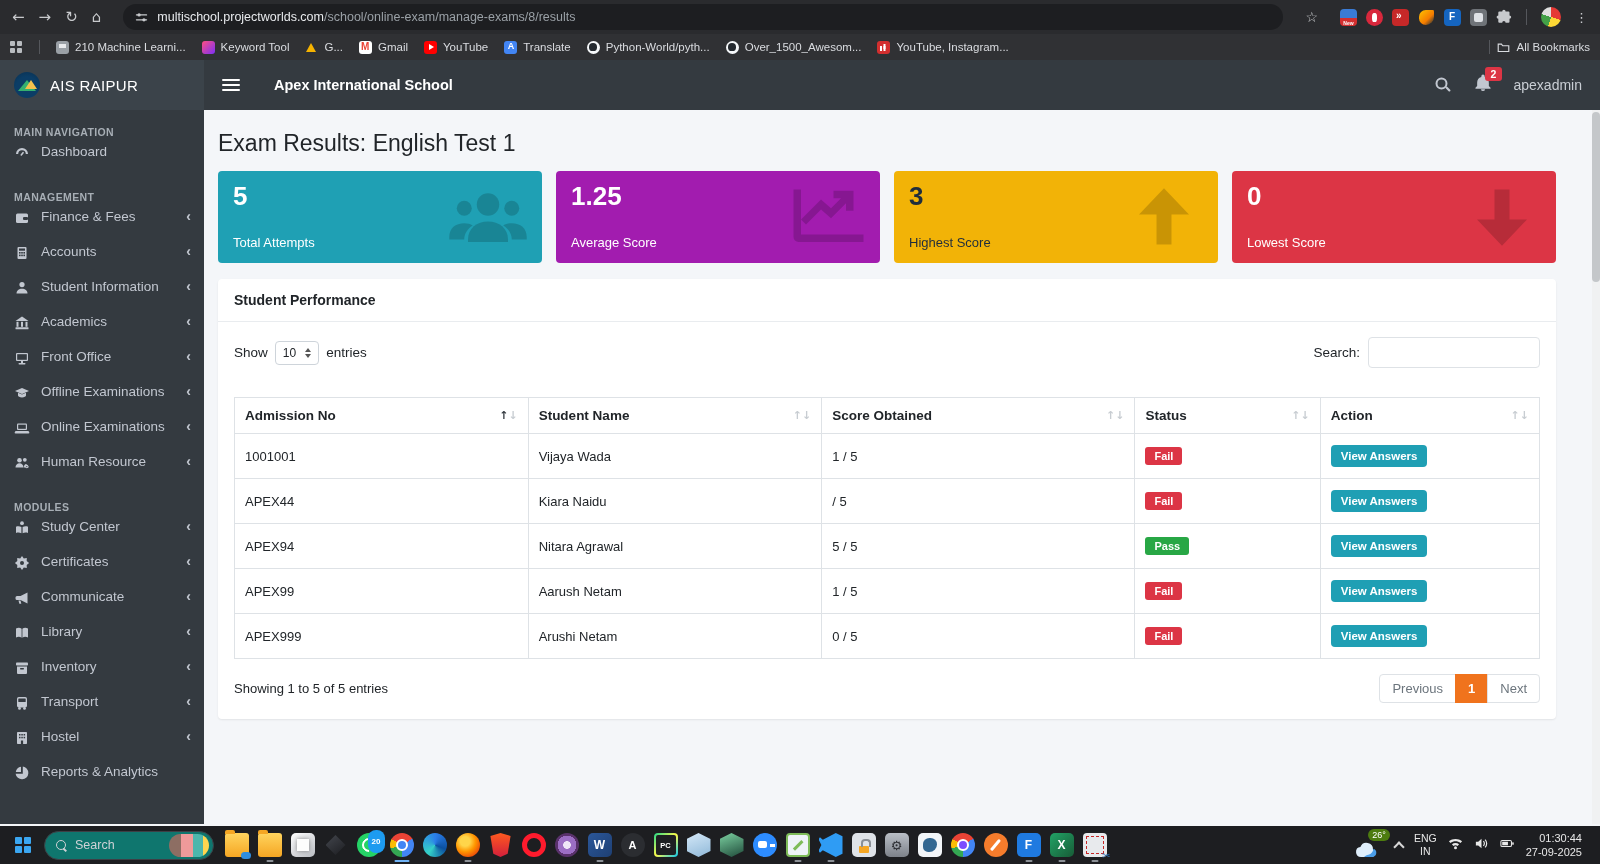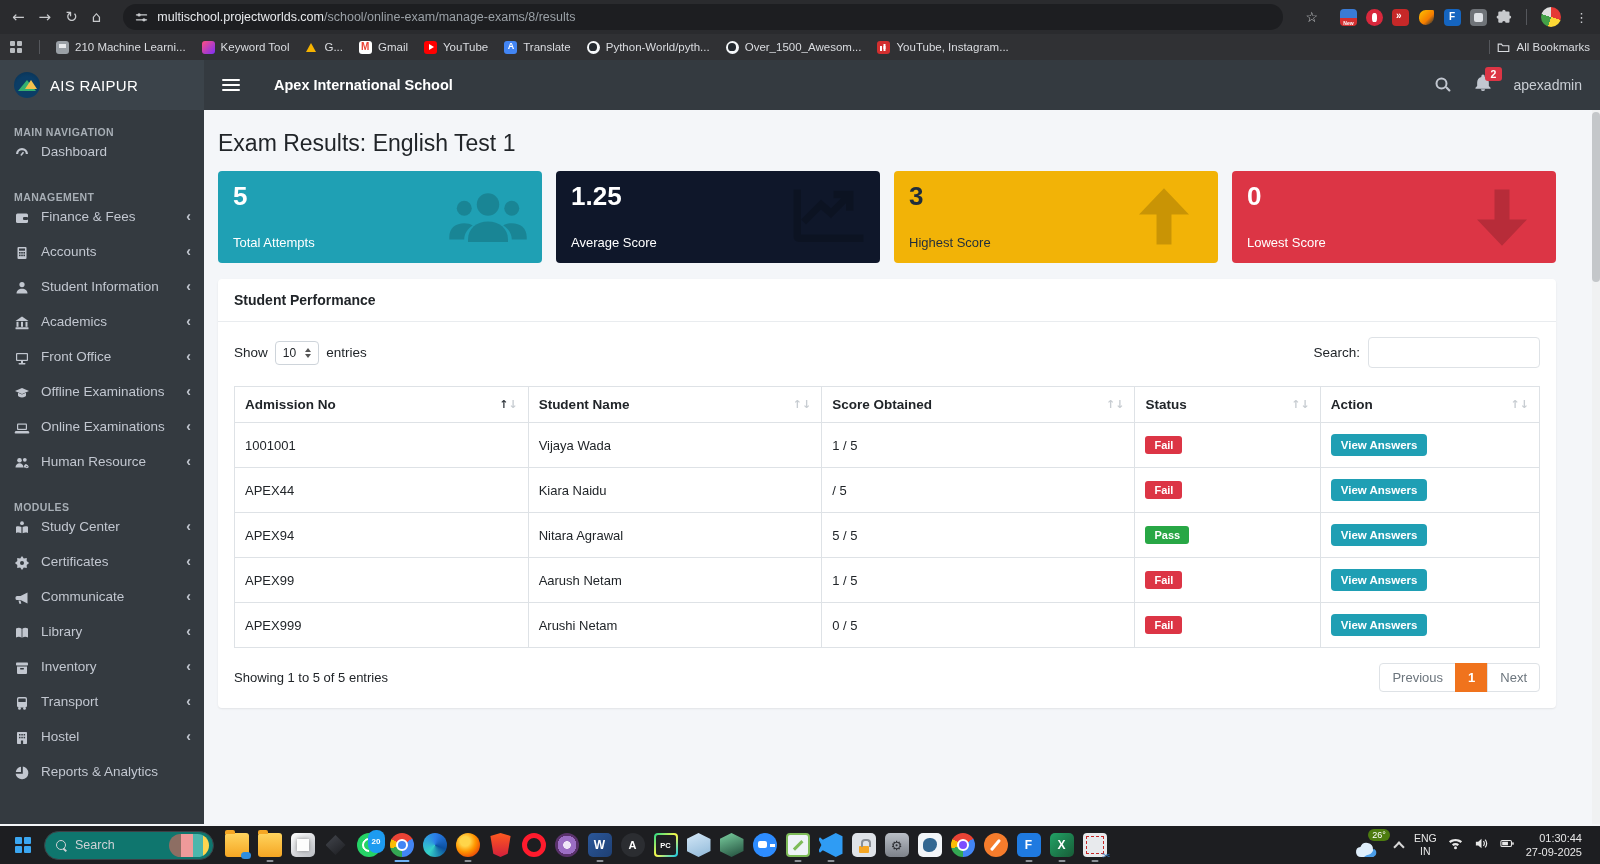--- a/index.html
+++ b/index.html
@@ -90,21 +90,21 @@
   .cards{display:flex;gap:14px;margin-bottom:16px}
   .card{flex:1;height:92px;border-radius:4px;padding:11px 15px;position:relative;display:flex;flex-direction:column;justify-content:space-between;overflow:hidden}
   .card-value{font-size:26px;font-weight:bold;line-height:1.1}
   .card-label{font-size:13px;margin-bottom:2px}
   .card-icon{position:absolute;right:14px;top:12px;height:68px;width:80px}
   .card-icon svg{width:100%;height:100%;fill:rgba(0,0,0,0.17)}
 
   .panel{background:#fff;border-radius:4px;box-shadow:0 1px 2px rgba(0,0,0,.08)}
   .panel-header{padding:13px 16px;font-size:14px;font-weight:bold;color:#212529;border-bottom:1px solid #e9ecef}
   .panel-body{padding:15px 16px 16px}
-  .controls{display:flex;justify-content:space-between;align-items:center;margin-bottom:18px}
+  .controls{display:flex;justify-content:space-between;align-items:center;margin-bottom:29px}
   .lenctl{display:flex;align-items:center;gap:7px;font-size:13.5px;color:#212529}
   .lenselect{border:1px solid #ced4da;border-radius:4px;padding:4px 7px;display:flex;align-items:center;gap:9px;font-size:12px;color:#212529;background:#fff;cursor:pointer}
   .spin{display:flex;flex-direction:column;gap:2px}
   .spin i{width:0;height:0;border-left:3.5px solid transparent;border-right:3.5px solid transparent;display:block}
   .spin .up{border-bottom:4px solid #555}
   .spin .dn{border-top:4px solid #555}
   .searchctl{display:flex;align-items:center;gap:8px;font-size:13.5px;color:#212529}
   .searchctl input{width:172px;height:31px;border:1px solid #dee2e6;border-radius:4px;padding:0 8px;font-size:13px;outline:none}
 
   table.results{width:100%;border-collapse:collapse}
@@ -534,21 +534,21 @@
           <span class="card-icon"><svg viewBox="0 0 64 48">
                 <circle cx="32" cy="14" r="9"></circle>
                 <path d="M16 42c0-9 7-14.5 16-14.5S48 33 48 42v2H16z"></path>
                 <circle cx="13" cy="17" r="6"></circle>
                 <path d="M1 40c0-7 5-11 12-11 2.6 0 5 .6 6.8 1.7C15.5 33.4 13 37.5 13 42H1z"></path>
                 <circle cx="51" cy="17" r="6"></circle>
                 <path d="M63 40c0-7-5-11-12-11-2.6 0-5 .6-6.8 1.7C48.5 33.4 51 37.5 51 42h12z"></path>
               </svg></span>
           <div class="card-label">Total Attempts</div>
         </div>
-        <div class="card" style="background: #0f172a; color: rgb(255, 255, 255);">
+        <div class="card" style="background: #a21caf; color: rgb(255, 255, 255);">
           <div class="card-value">1.25</div>
           <span class="card-icon"><svg viewBox="0 0 64 48">
                 <path d="M6 2v38a4 4 0 0 0 4 4h52v-6H12V2z"></path>
                 <path d="M16 30l12-12 8 7 12-12v6h6V3h-16v6h6l-8 8-8-7-16 16z"></path>
               </svg></span>
           <div class="card-label">Average Score</div>
         </div>
         <div class="card" style="background: rgb(242, 179, 7); color: rgb(31, 45, 61);">
           <div class="card-value">3</div>
           <span class="card-icon"><svg viewBox="0 0 64 48">

